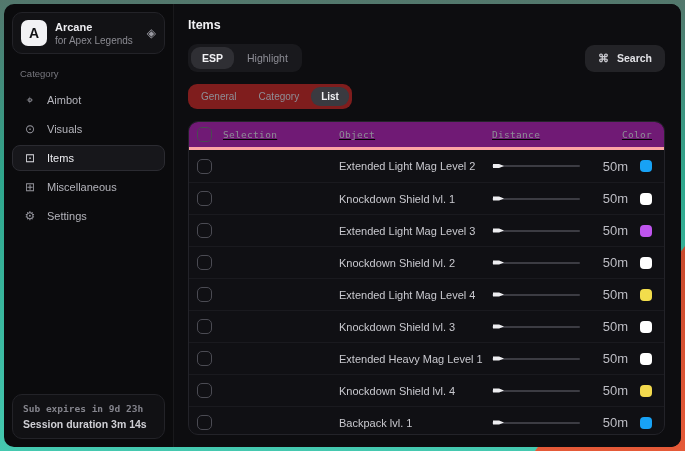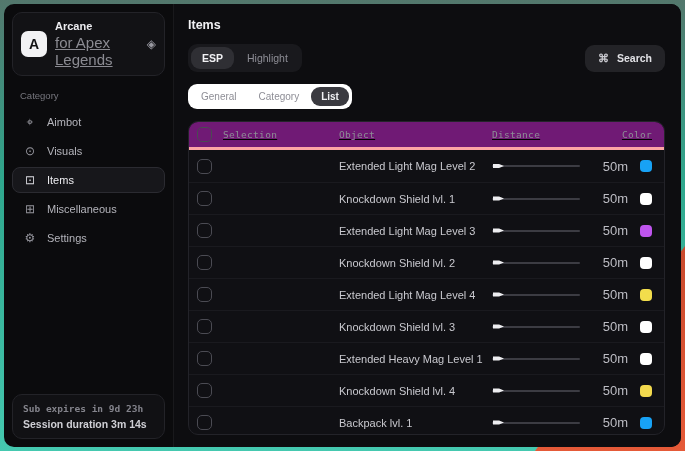--- a/index.html
+++ b/index.html
@@ -47,21 +47,21 @@
     width: 26px; height: 26px;
     border-radius: 7px;
     background: #f2f2f4;
     color: #121214;
     font-weight: 700;
     font-size: 14px;
     display: flex; align-items: center; justify-content: center;
     flex-shrink: 0;
   }
   .app-name { font-size: 11px; font-weight: 700; color: #ececf0; }
-  .app-sub { font-size: 15px; color: #8b8b92; margin-top: 2px; text-decoration: underline; }
+  .app-sub { font-size: 10px; color: #8b8b92; margin-top: 2px; }
   .pin { margin-left: auto; color: #9a9aa2; font-size: 12px; cursor: pointer; }
   .cat-label { margin: 14px 8px 8px; font-size: 9.5px; color: #77777e; }
   .nav-item {
     display: flex; align-items: center; gap: 10px;
     height: 26px; padding: 0 10px; margin-bottom: 3px;
     border: 1px solid transparent; border-radius: 8px;
     color: #b4b4bb; font-size: 11px; cursor: pointer;
   }
   .nav-icon { font-size: 12px; color: #94949c; width: 14px; text-align: center; }
   .nav-item.active { background: #17171b; border-color: #2b2b31; color: #ededf1; }
@@ -94,21 +94,21 @@
   }
   .seg-btn.active { background: #2f2f34; color: #f0f0f3; font-weight: 600; }
   .search-btn {
     display: inline-flex; align-items: center; gap: 8px;
     background: #232327; border: none; border-radius: 9px;
     padding: 7px 13px; color: #e2e2e6;
     font-size: 10.5px; font-weight: 600; cursor: pointer;
     font-family: "Liberation Sans", sans-serif;
   }
   .search-ic { font-size: 11px; color: #c9c9cf; }
-  .seg-small { background: #ffffff; margin-bottom: 12px; }
+  .seg-small { background: #7f1d1d; margin-bottom: 12px; }
   .seg-small .seg-btn { padding: 4px 10px; font-size: 10px; }
   .seg-small .seg-btn.active { background: #3a3a40; }
   
   .table {
     border: 1px solid #232329; border-radius: 10px;
     background: #101014; overflow: hidden; flex: 1;
   }
   .t-head, .t-row {
     display: grid;
     grid-template-columns: 26px 116px 1fr 96px 40px 24px;

